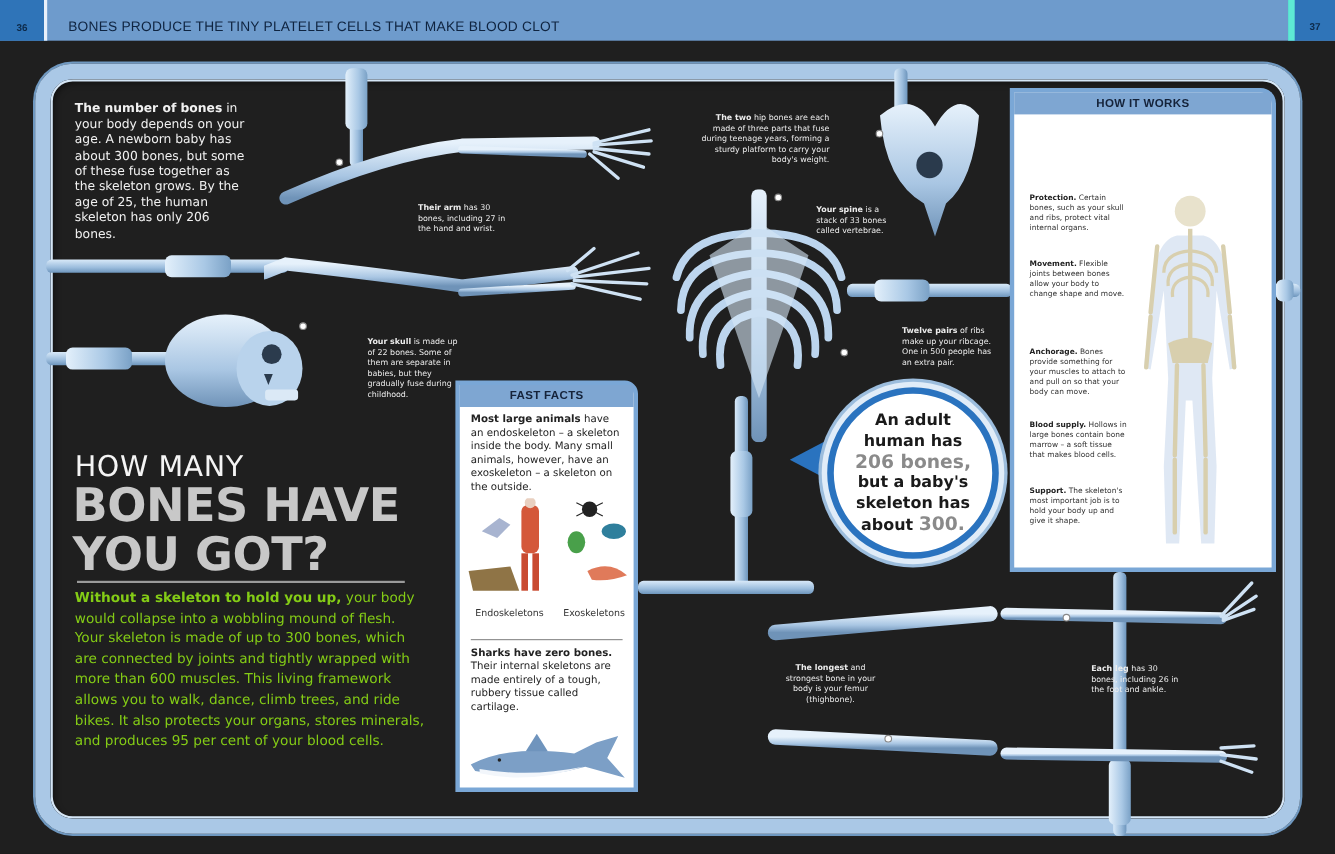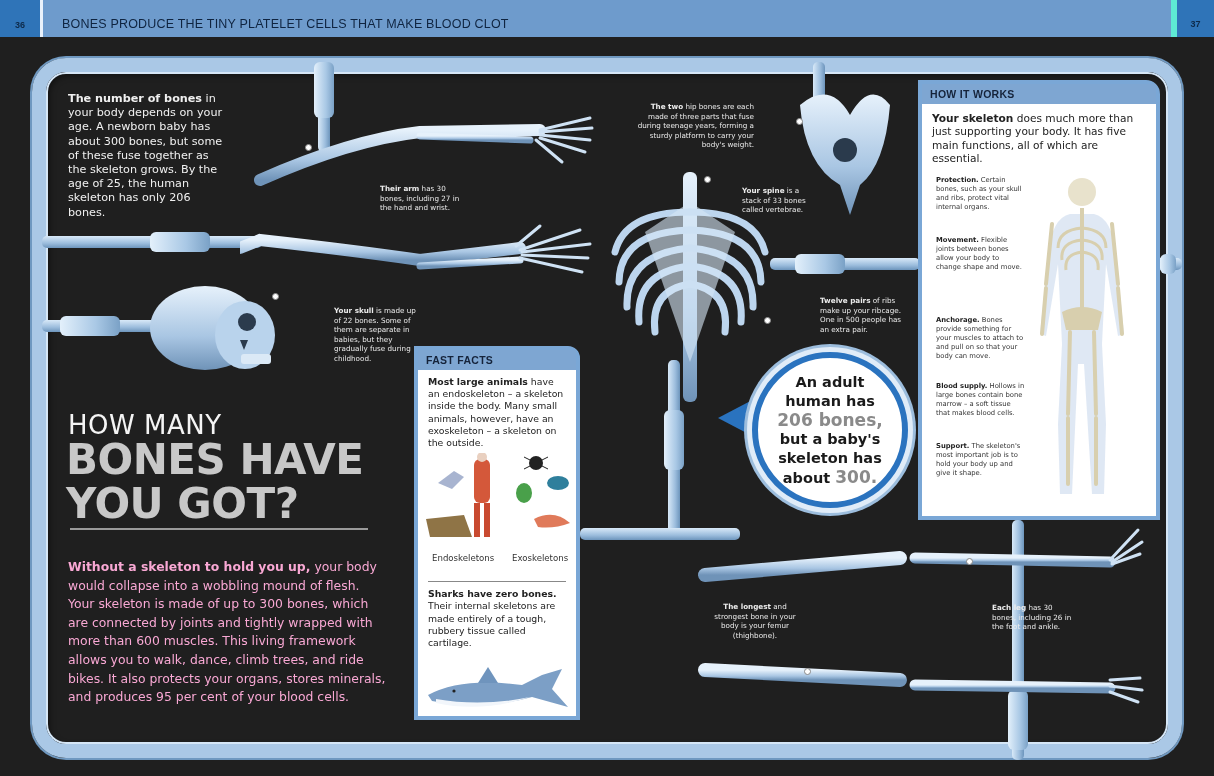--- a/index.html
+++ b/index.html
@@ -22,26 +22,26 @@
 
   
   .intro { position: absolute; left: 68px; top: 92px; width: 160px; font: 11.2px/14.2px "DejaVu Sans", sans-serif; color: #f0f0f0; }
   .intro b { font-weight: bold; }
   .caption { position: absolute; font: 7.2px/9.6px "DejaVu Sans", sans-serif; color: #ececec; }
   .caption b { font-weight: bold; }
 
   .title1 { position: absolute; left: 68px; top: 410px; font: 26px "DejaVu Sans", sans-serif; color: #f4f4f4; letter-spacing: .5px; }
   .title2 { position: absolute; left: 66px; top: 438px; font: bold 42px/44px "DejaVu Sans", sans-serif; color: #c8c8c8; letter-spacing: -0.5px; width: 330px;}
   .rule { position: absolute; left: 70px; top: 528px; width: 298px; height: 2px; background: #9a9a9a; }
-  .body-para { position: absolute; left: 68px; top: 558px; width: 320px; font: 12.4px/18.6px "DejaVu Sans", sans-serif; color: #f9a8d4; }
+  .body-para { position: absolute; left: 68px; top: 534px; width: 320px; font: 12.4px/18.6px "DejaVu Sans", sans-serif; color: #84cc16; }
   .body-para b { font-weight: bold; }
 
   
   .box { position: absolute; background: #ffffff; border: 4px solid #7aa7d6; color: #222; }
-  .box-head { background: #7ea6d2; color: #15233a; font: bold 10.5px "Liberation Sans", sans-serif; padding: 4px 8px; letter-spacing: .3px; }
+  .box-head { background: #7ea6d2; color: #15233a; font: bold 10.5px "Liberation Sans", sans-serif; padding: 4px 8px; letter-spacing: .3px; text-align: center; }
   .ff { left: 414px; top: 346px; width: 166px; height: 374px; border-radius: 0 12px 0 0; }
   .ff .txt { font: 9.3px/12.2px "DejaVu Sans", sans-serif; padding: 6px 10px 0 10px; color: #222; }
   .ff .txt b { font-weight: bold; }
   .ff .animals { position: relative; height: 118px; margin: 4px 10px 0 6px; text-align: right; }
   .ff .lbl { position: absolute; top: 100px; font: 8.6px "DejaVu Sans", sans-serif; color:#333; }
   .ff .divline { height: 1px; background: #888; margin: 10px 10px 0 10px; }
   .ff .shark { position: relative; height: 60px; margin: 18px 4px 0 4px; }
 
   .hiw { left: 918px; top: 80px; width: 242px; height: 440px; border-radius: 0 14px 0 0; }
   .hiw .lead { font: 10.6px/13.4px "DejaVu Sans", sans-serif; padding: 8px 10px; color: #222; }
@@ -223,21 +223,20 @@
       <path d="M6,28 Q40,10 100,18 L120,8 L140,2 L130,22 L146,40 L110,30 Q60,44 10,34 Z" fill="#7c9fc6"></path>
       <path d="M56,16 L66,0 L76,16 Z" fill="#6f94bd"></path>
       <path d="M14,32 Q60,40 108,30 Q60,46 14,36 Z" fill="#f2f6fb"></path>
       <circle cx="32" cy="24" r="1.6" fill="#222"></circle>
     </svg>
   </div>
 </div>
 
 <div class="box hiw">
   <div class="box-head">HOW IT WORKS</div>
-  <div class="lead"><b>Your skeleton</b><span> does much more than just supporting your body. It has five main functions, all of which are essential.</span></div>
   <div class="fn" style="top:92px;"><b>Protection.</b><span> Certain bones, such as your skull and ribs, protect vital internal organs.</span></div>
   <div class="fn" style="top:152px;"><b>Movement.</b><span> Flexible joints between bones allow your body to change shape and move.</span></div>
   <div class="fn" style="top:232px;"><b>Anchorage.</b><span> Bones provide something for your muscles to attach to and pull on so that your body can move.</span></div>
   <div class="fn" style="top:298px;"><b>Blood supply.</b><span> Hollows in large bones contain bone marrow – a soft tissue that makes blood cells.</span></div>
   <div class="fn" style="top:358px;"><b>Support.</b><span> The skeleton's most important job is to hold your body up and give it shape.</span></div>
   <svg style="position:absolute;left:100px;top:90px;" width="134" height="330">
     <path d="M48,40 Q30,44 26,80 L18,160 L24,162 L36,90 L40,170 L36,250 L38,320 L50,320 L56,190 L62,190 L70,320 L82,320 L84,250 L80,170 L84,90 L96,162 L102,160 L94,80 Q90,44 72,40 Z" fill="#dbe5f3" opacity=".9"></path>
     <circle cx="60" cy="18" r="14" fill="#e8e2cc"></circle>
     <rect x="58" y="34" width="4" height="110" fill="#d8cfae"></rect>
     <g stroke="#d8cfae" stroke-width="3" fill="none">

